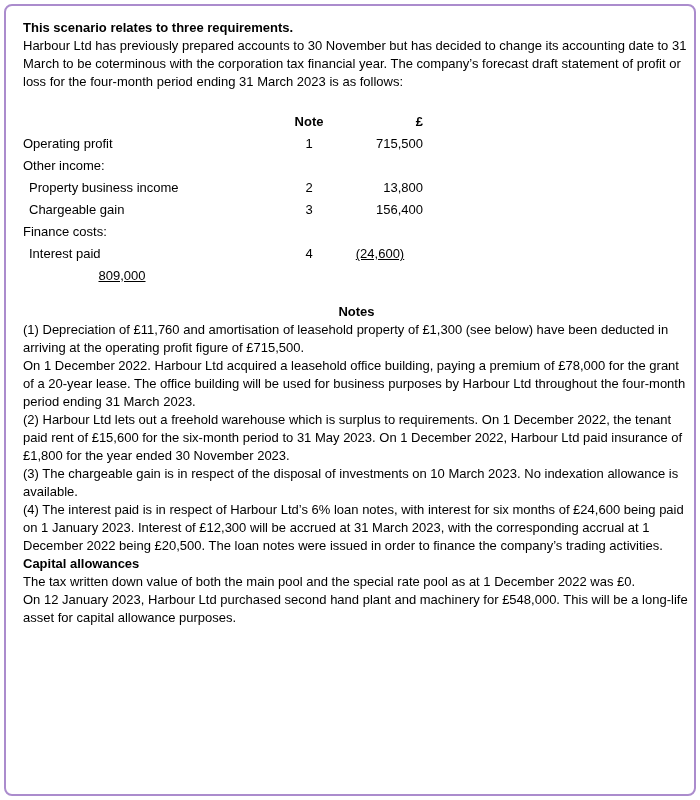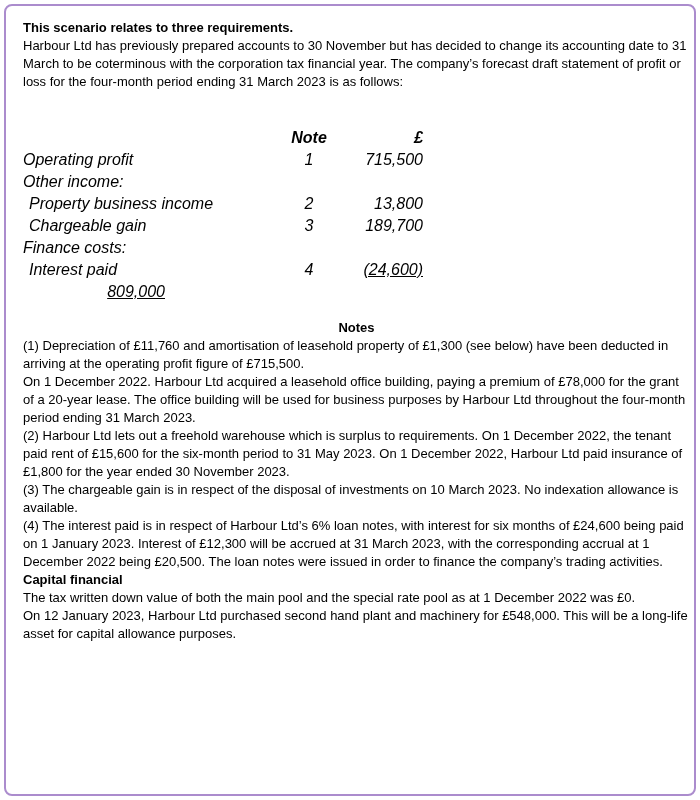--- a/index.html
+++ b/index.html
@@ -23,31 +23,30 @@
   .page p {
     margin: 0;
     font-size: 13px;
     line-height: 18px;
   }
   .b { font-weight: bold; }
   .mt { margin-top: 17px; }
   .mt-sm { margin-top: 14px; }
 
   .fin-table {
-    margin-top: 36px;
+    margin-top: 20px;
     width: 400px;
-    font-size: 16px;
-    font-style: italic;
+    font-size: 13px;
   }
   .frow { display: flex; line-height: 22px; }
   .fl { flex: 1; }
   .fl.ind { padding-left: 6px; }
   .fn { width: 56px; text-align: center; }
   .fa { width: 86px; text-align: right; }
-  .u { text-decoration: underline; }
+  .u { text-decoration: underline; text-align: center; }
 </style>
 </head>
 <body>
 
 <div class="page">
 
   <p class="b">This scenario relates to three requirements.</p>
 
 
   <p class="mt">Harbour Ltd has previously prepared accounts to 30 November but has decided to change its accounting date to 31 March to be coterminous with the corporation tax financial year. The company’s forecast draft statement of profit or loss for the four-month period ending 31 March 2023 is as follows:</p>
@@ -69,21 +68,21 @@
       <span class="fa"></span>
     </div>
     <div class="frow">
       <span class="fl ind">Property business income</span>
       <span class="fn">2</span>
       <span class="fa">13,800</span>
     </div>
     <div class="frow">
       <span class="fl ind">Chargeable gain</span>
       <span class="fn">3</span>
-      <span class="fa">189,700</span>
+      <span class="fa">156,400</span>
     </div>
     <div class="frow">
       <span class="fl">Finance costs:</span>
       <span class="fn"></span>
       <span class="fa"></span>
     </div>
     <div class="frow">
       <span class="fl ind">Interest paid</span>
       <span class="fn">4</span>
       <span class="fa u">(24,600)</span>
@@ -94,17 +93,17 @@
     </div>
   </div>
 
   <p class="b" style="margin-top:16px;text-align:center;">Notes</p>
   <p>(1) Depreciation of £11,760 and amortisation of leasehold property of £1,300 (see below) have been deducted in arriving at the operating profit figure of £715,500.</p>
   <p class="mt-sm">On 1 December 2022. Harbour Ltd acquired a leasehold office building, paying a premium of £78,000 for the grant of a 20-year lease. The office building will be used for business purposes by Harbour Ltd throughout the four-month period ending 31 March 2023.</p>
   <p class="mt">(2) Harbour Ltd lets out a freehold warehouse which is surplus to requirements. On 1 December 2022, the tenant paid rent of £15,600 for the six-month period to 31 May 2023. On 1 December 2022, Harbour Ltd paid insurance of £1,800 for the year ended 30 November 2023.</p>
   <p class="mt">(3) The chargeable gain is in respect of the disposal of investments on 10 March 2023. No indexation allowance is available.</p>
   <p class="mt">(4) The interest paid is in respect of Harbour Ltd’s 6% loan notes, with interest for six months of £24,600 being paid on 1 January 2023. Interest of £12,300 will be accrued at 31 March 2023, with the corresponding accrual at 1 December 2022 being £20,500. The loan notes were issued in order to finance the company’s trading activities.</p>
 
-  <p class="b mt">Capital financial</p>
+  <p class="b mt">Capital allowances</p>
   <p>The tax written down value of both the main pool and the special rate pool as at 1 December 2022 was £0.</p>
   <p class="mt">On 12 January 2023, Harbour Ltd purchased second hand plant and machinery for £548,000. This will be a long-life asset for capital allowance purposes.</p>
 
 </div>
 
 </body></html>

